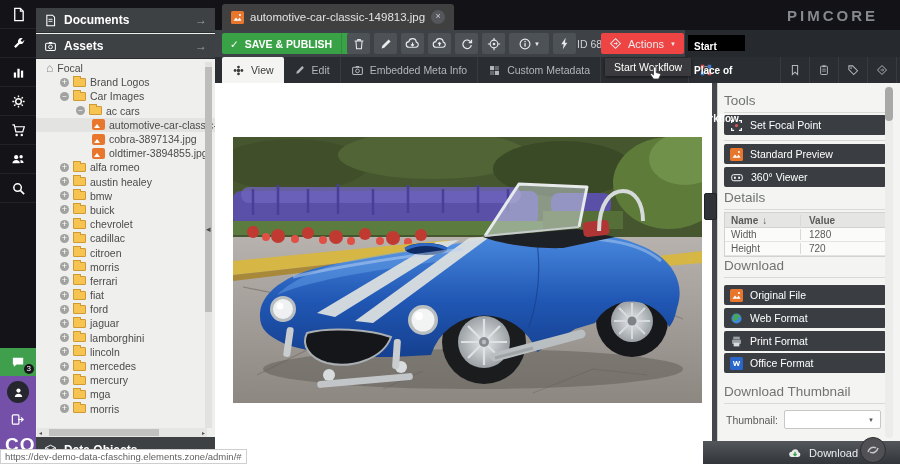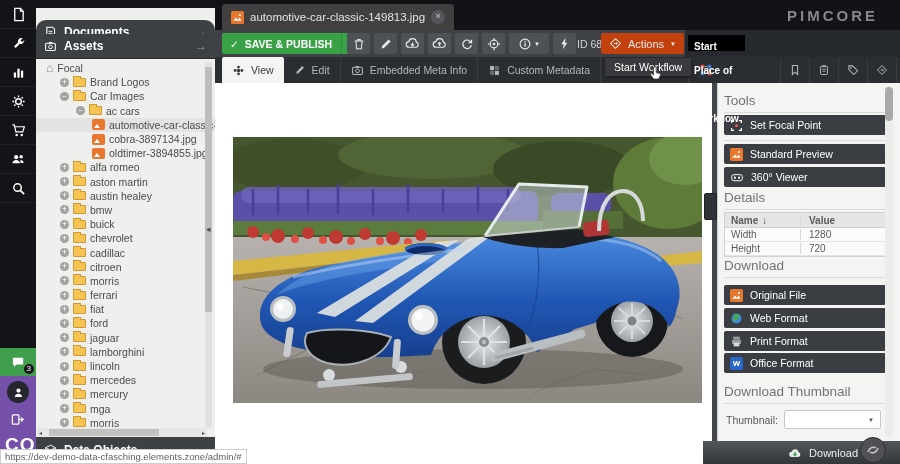--- a/index.html
+++ b/index.html
@@ -21,21 +21,21 @@
   .rail-logout { position:absolute; left:10px; top:36px; }
   .rail-logo { position:absolute; left:5px; top:58px; color:#fff; font-size:19px; font-weight:bold; letter-spacing:1px; }
 
   
   .tree-panel { position:absolute; left:36px; top:0; width:179px; height:464px; background:#efefee; }
   .tree-topgap { position:absolute; left:0; top:0; width:179px; height:8px; background:#141318; }
   .panel-header { position:absolute; left:0; width:179px; height:25px; background:#3d4144;
                   color:#fff; font-size:12px; font-weight:bold; display:flex; align-items:center;
                   gap:7px; padding:0 8px; border-bottom:1px solid #2b2e31; cursor:pointer; }
   .panel-header .ph-arrow { margin-left:auto; color:#9aa0a4; font-size:12px; }
-  .hdr-docs { top:20px;border-radius:10px; } .hdr-assets { top:34px; } .hdr-dataobjects { top:437px; height:27px; }
+  .hdr-docs { top:8px; } .hdr-assets { top:34px; } .hdr-dataobjects { top:437px; height:27px; }
 
   .tpanel-tree { position:absolute; left:0; top:61px; width:179px; height:367px; overflow:hidden; }
   .trow { display:flex; align-items:center; height:14.2px; gap:4px; font-size:10.5px;
           color:#4b4b4b; white-space:nowrap; cursor:pointer; }
   .trow.sel { background:#e3e3e2; }
   .lv0{padding-left:10px}.lv1{padding-left:24px}.lv2{padding-left:40px}.lv3{padding-left:56px}
   .texp { display:none; width:9px; height:9px; border-radius:50%; background:#a2a2a1; color:#fff;
           font-size:9px; line-height:8px; text-align:center; flex:0 0 9px; }
   .exp-plus .texp, .exp-minus .texp { display:block; }
   .exp-plus .texp::before { content:"+"; }
@@ -75,21 +75,21 @@
               display:flex; align-items:stretch; color:#fff; cursor:pointer; }
   .save-main { display:flex; align-items:center; gap:6px; padding:0 9px 0 8px;
                font-size:10.5px; font-weight:bold; }
   .save-caret { display:flex; align-items:center; padding:0 7px; border-left:1px solid #2f8c3a; font-size:6px; }
   .tb-group { position:absolute; left:132px; top:3px; display:flex; gap:4px; }
   .tb-btn { width:23px; height:21px; background:#4d5257; border-radius:2px; display:flex;
             align-items:center; justify-content:center; cursor:pointer; gap:2px; }
   .tb-btn.wide { width:40px; }
   .tb-caret { font-size:6px; color:#e8eaec; }
   .tb-id { position:absolute; left:362px; top:8px; font-size:10.5px; color:#cfd2d4; }
-  .actions-btn { position:absolute; left:386px; top:3px; height:21px; background:#c2410c; border-radius:2px;
+  .actions-btn { position:absolute; left:386px; top:3px; height:21px; background:#ef4444; border-radius:2px;
                  display:flex; align-items:center; gap:6px; padding:0 8px; color:#e8eaec;
                  font-size:11px; cursor:pointer; }
   .wf-tooltip { position:absolute; left:473px; top:5px; height:16px; background:#000000; color:#fff;
                 font-size:10px; font-weight:bold; line-height:24px; padding:0 6px; z-index:40; }
 
   .tabbar { position:absolute; left:215px; top:57px; width:685px; height:26px; background:#2a2d31;
             display:flex; }
   .tab { height:26px; display:flex; align-items:center; gap:6px; padding:0 10px; color:#b4b7ba;
          font-size:10.5px; border-right:1px solid #383c40; cursor:pointer; white-space:nowrap; }
   .tab.first { margin-left:7px; }
@@ -299,25 +299,20 @@
         </div>
         <div class="trow lv3 exp-none ico-image">
 
           <span class="tico"></span>
           <span class="tlabel">oldtimer-3894855.jpg</span>
         </div>
         <div class="trow lv1 exp-plus ico-folder">
           <span class="texp"></span>
           <span class="tico"></span>
           <span class="tlabel">alfa romeo</span>
-        </div>
-        <div class="trow lv1 exp-plus ico-folder">
-          <span class="texp"></span>
-          <span class="tico"></span>
-          <span class="tlabel">aston martin</span>
         </div>
         <div class="trow lv1 exp-plus ico-folder">
           <span class="texp"></span>
           <span class="tico"></span>
           <span class="tlabel">austin healey</span>
         </div>
         <div class="trow lv1 exp-plus ico-folder">
           <span class="texp"></span>
           <span class="tico"></span>
           <span class="tlabel">bmw</span>

